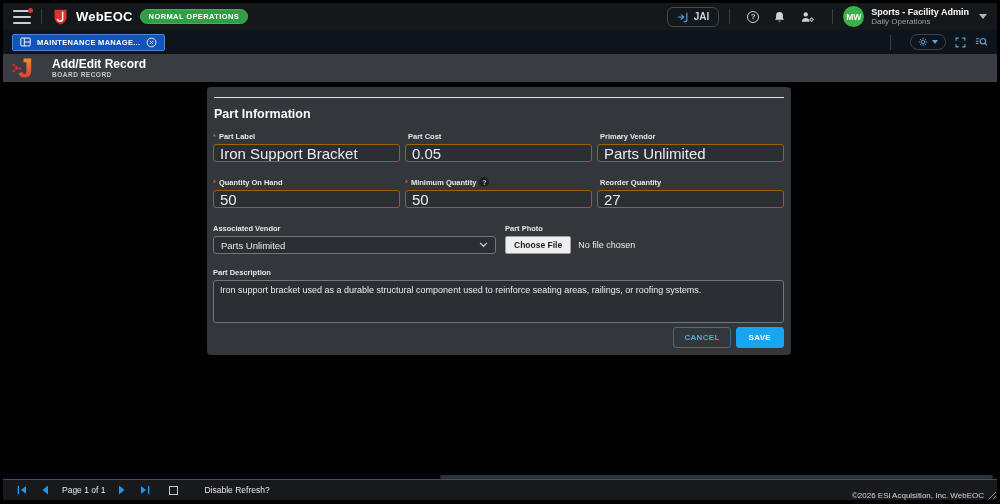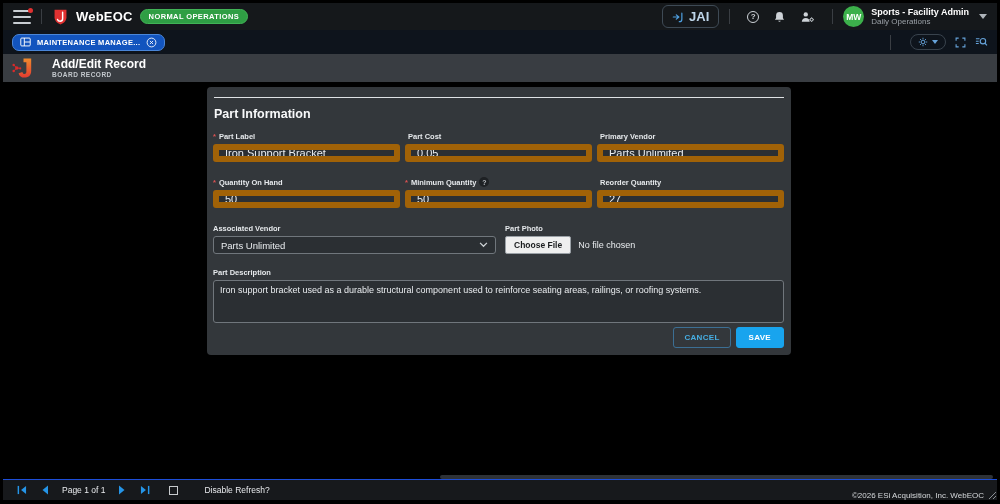--- a/index.html
+++ b/index.html
@@ -13,35 +13,35 @@
   .hamb { position:relative; width:18px; height:14px; display:flex; flex-direction:column; justify-content:space-between; cursor:pointer; }
   .hamb i { display:block; height:2px; background:#c9ced3; border-radius:1px; }
   .hamb .dot { position:absolute; top:-2px; right:-2px; width:5px; height:5px; border-radius:50%; background:#e03131; }
   .vdiv { width:1px; height:15px; background:#3a3e43; margin:0 10px; }
   .brand { display:flex; align-items:center; gap:7px; }
   .appname { color:#fff; font-size:13px; font-weight:bold; letter-spacing:.2px; }
   .badge { background:#2f9e44; border:1px solid #41b356; color:#fff; font-size:7.5px; font-weight:bold;
     letter-spacing:.4px; border-radius:9px; padding:2px 8px; }
   .tb-right { margin-left:auto; display:flex; align-items:center; }
   .jai { display:flex; align-items:center; gap:5px; border:1px solid #3e4a55; border-radius:6px;
-    padding:3px 9px; color:#bfd6ea; font-size:13px; font-weight:bold; cursor:pointer; }
+    padding:3px 9px; color:#bfd6ea; font-size:10px; font-weight:bold; cursor:pointer; }
   .tbicon { color:#ced3d8; margin:0 7px; display:flex; align-items:center; cursor:pointer; }
   .qicon { width:12px; height:12px; border:1.2px solid #ced3d8; border-radius:50%;
     display:flex; align-items:center; justify-content:center; font-size:8px; font-weight:bold; color:#ced3d8; }
   .avatar { width:21px; height:21px; border-radius:50%; background:#3cb04b; color:#fff; font-size:8.5px;
     font-weight:bold; display:flex; align-items:center; justify-content:center; margin-right:7px; cursor:pointer; }
   .uinfo { line-height:1.15; margin-right:10px; }
   .uname { color:#fff; font-size:9px; font-weight:bold; }
   .urole { color:#9aa0a6; font-size:8px; }
   .caret { width:0; height:0; border-left:4px solid transparent; border-right:4px solid transparent;
     border-top:5px solid #aeb4ba; cursor:pointer; }
 
   
   .tabbar { height:24px; background:#0e141c; display:flex; align-items:center; padding:0 9px; flex:0 0 auto; }
-  .tab { background:#1254be; border:1px solid #4a86d8; border-radius:7px; height:17px;
+  .tab { background:#1254be; border:1px solid #4a86d8; border-radius:2px; height:17px;
     display:flex; align-items:center; gap:6px; padding:0 7px; color:#fff; font-size:7.5px;
     font-weight:bold; letter-spacing:.3px; cursor:pointer; }
   .tab svg { display:block; }
   .tab-right { margin-left:auto; display:flex; align-items:center; gap:9px; color:#66a3da; }
   .gearpill { display:flex; align-items:center; gap:4px; border:1px solid #39434d; border-radius:9px;
     padding:2px 7px; cursor:pointer; }
   .caret-sm { width:0; height:0; border-left:3px solid transparent; border-right:3px solid transparent;
     border-top:4px solid #66a3da; }
   .tbtn { cursor:pointer; display:flex; }
 
@@ -54,22 +54,22 @@
   .content { flex:1 1 auto; position:relative; background:#000; }
   .panel { position:absolute; left:204px; top:5px; width:584px; height:268px;
     background:#33373b; border-radius:4px; }
   .rule { position:absolute; left:7px; right:7px; top:10px; height:1px; background:#dfe2e5; }
   .ptitle { position:absolute; left:7px; top:20px; color:#f8f9fa; font-size:12.5px; font-weight:bold; }
   .frow { position:absolute; left:6px; right:7px; display:flex; gap:5px; }
   .row1 { top:44px; } .row2 { top:90px; } .row3 { top:136px; } .rowd { top:180px; }
   .field { width:187px; }
   .flabel { display:flex; align-items:center; gap:3px; color:#e6e9ec; font-size:7.5px; font-weight:bold; height:10px; }
   .req { color:#e05252; }
-  .tinput { margin-top:3px; width:100%; height:18px; background:#2b2f33; border:6px solid #a16207;
-    border-radius:3px; color:#e9ecef; font-size:11px; padding:0 6px;
+  .tinput { margin-top:3px; width:100%; height:18px; background:#2b2f33; border:1px solid #a16207;
+    border-radius:3px; color:#e9ecef; font-size:15px; padding:0 6px;
     font-family:"Liberation Sans","DejaVu Sans",sans-serif; }
   .qdark { width:10px; height:10px; border-radius:50%; background:#1e2124; color:#b7bcc1;
     display:flex; align-items:center; justify-content:center; font-size:7px; font-weight:bold; cursor:pointer; }
   .selfield { width:283px; }
   .select { margin-top:3px; height:18px; background:#2b2f33; border:1px solid #70767c; border-radius:3px;
     color:#e9ecef; font-size:9.5px; padding:0 7px; display:flex; align-items:center;
     justify-content:space-between; cursor:pointer; }
   .photofield { margin-left:4px; width:200px; }
   .filerow { margin-top:3px; display:flex; align-items:center; height:18px;text-align:center; }
   .filebtn { background:#efefef; color:#1b1d1f; font-size:8.5px; font-weight:bold; border-radius:2px;

